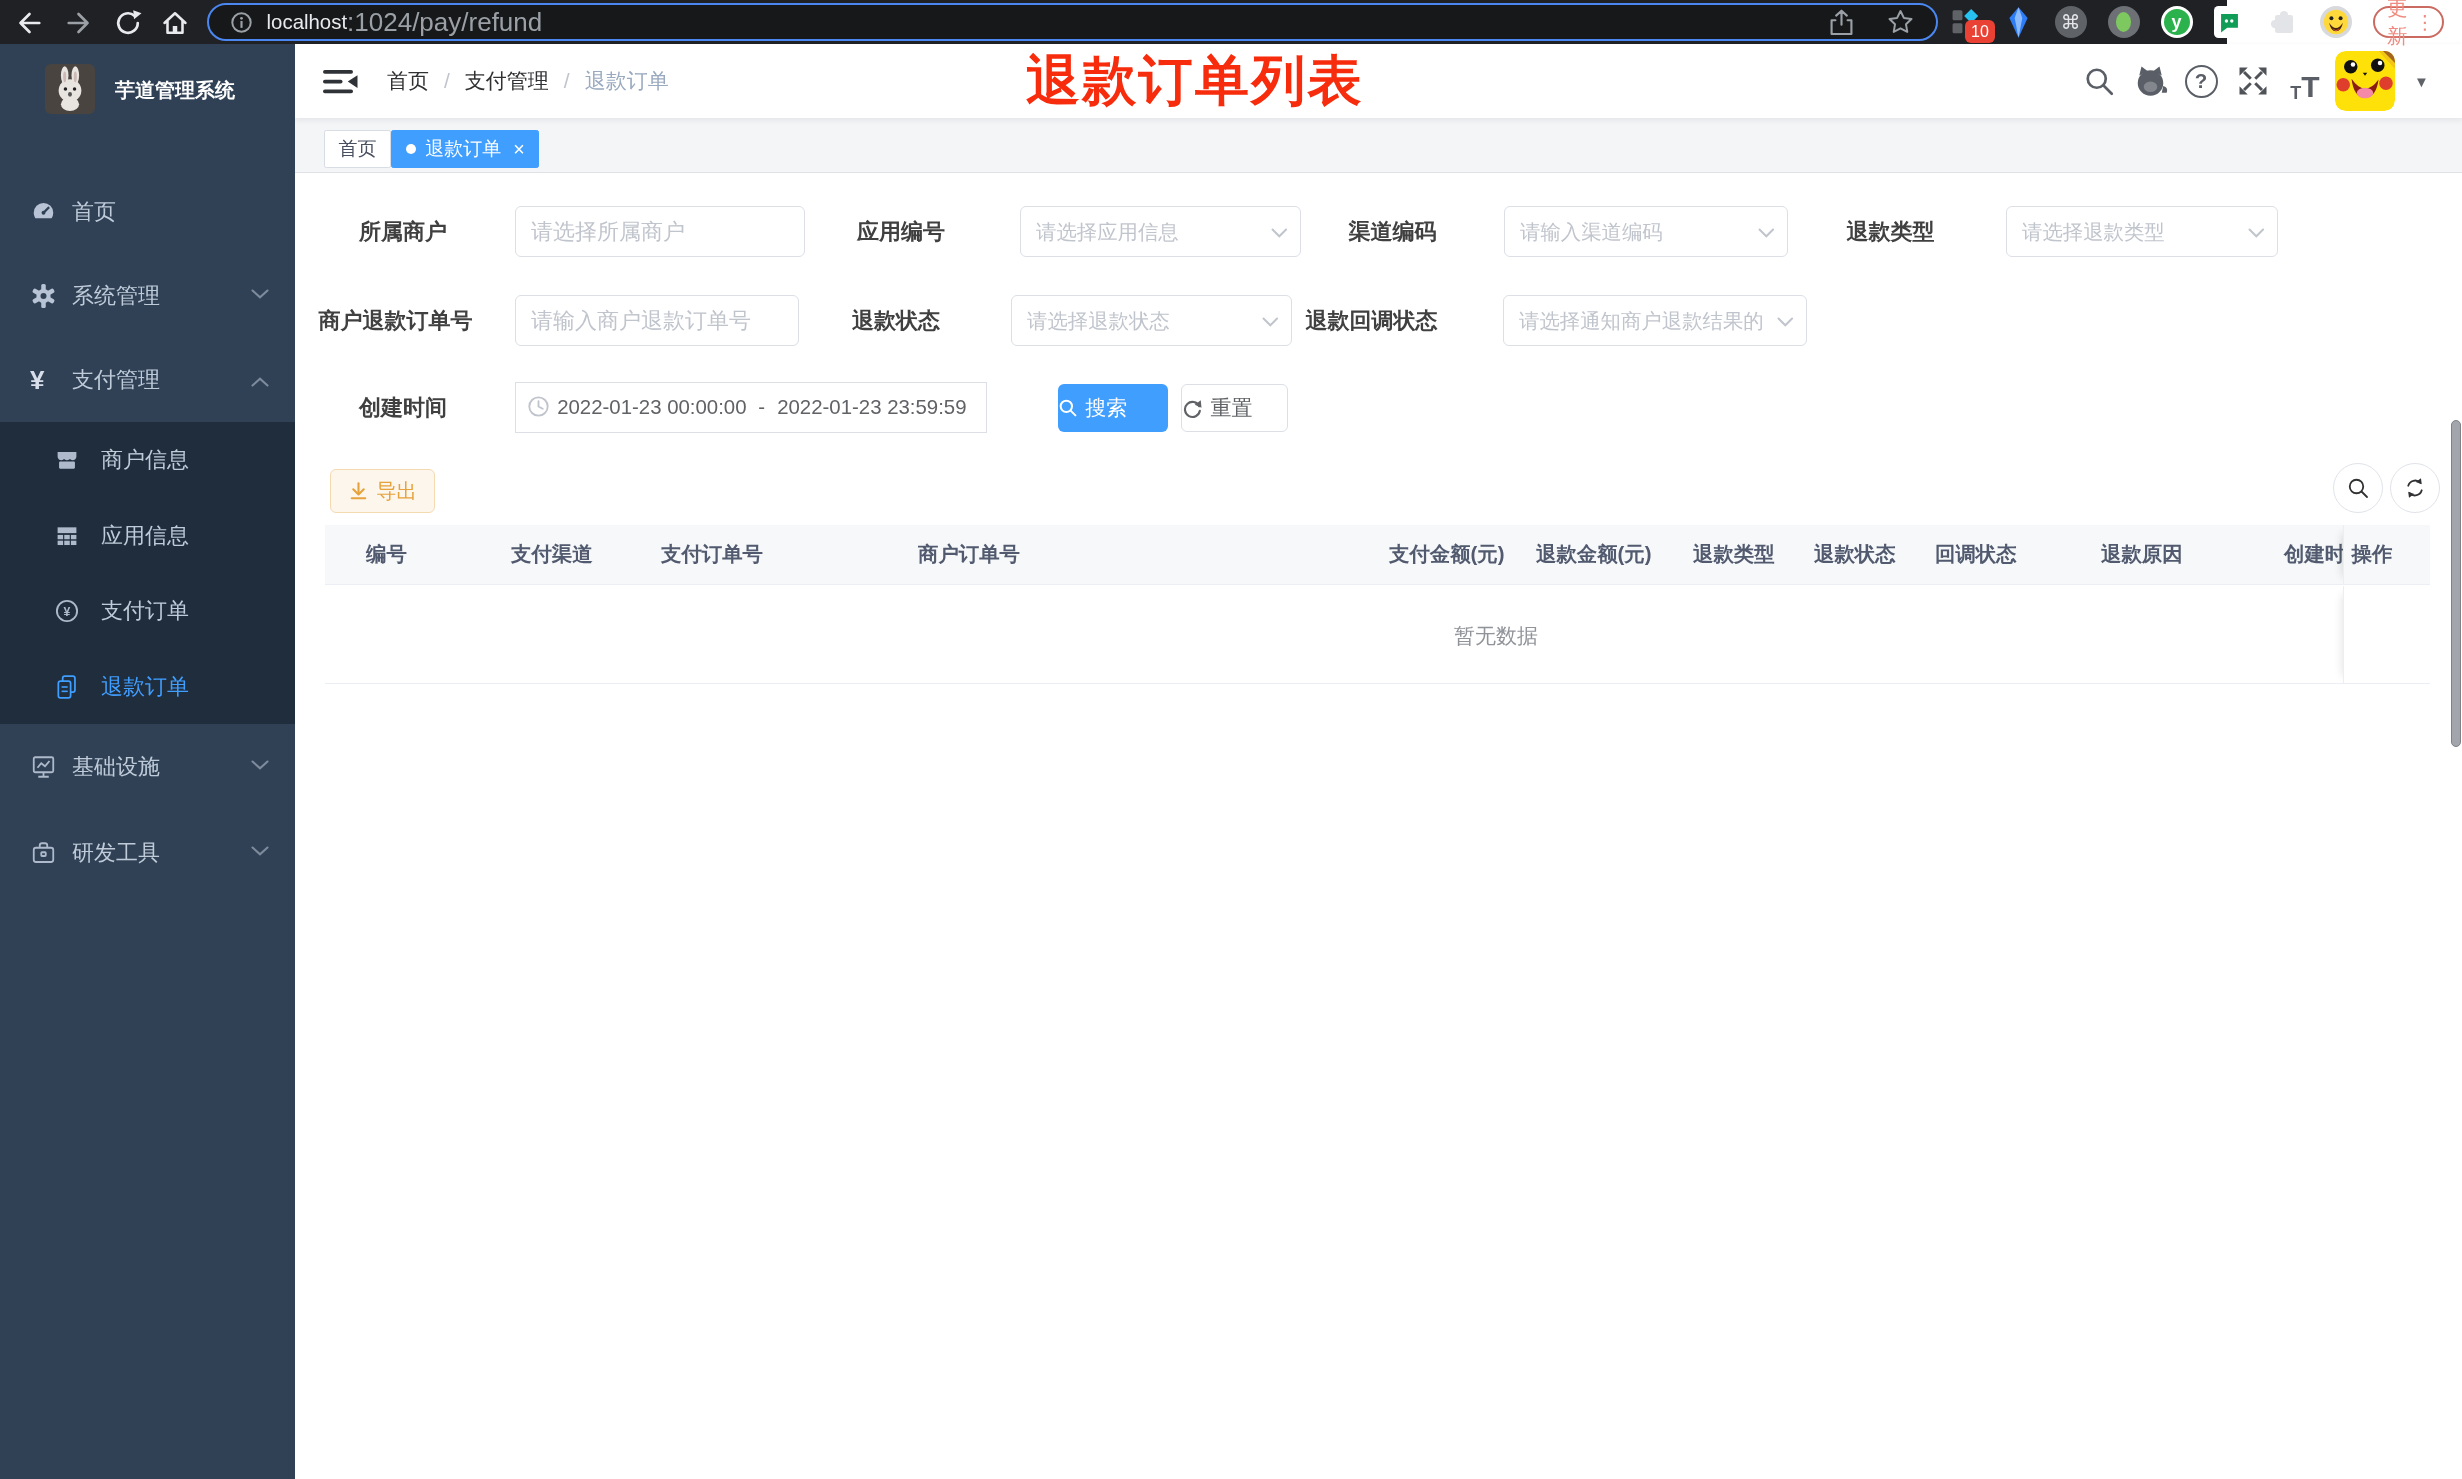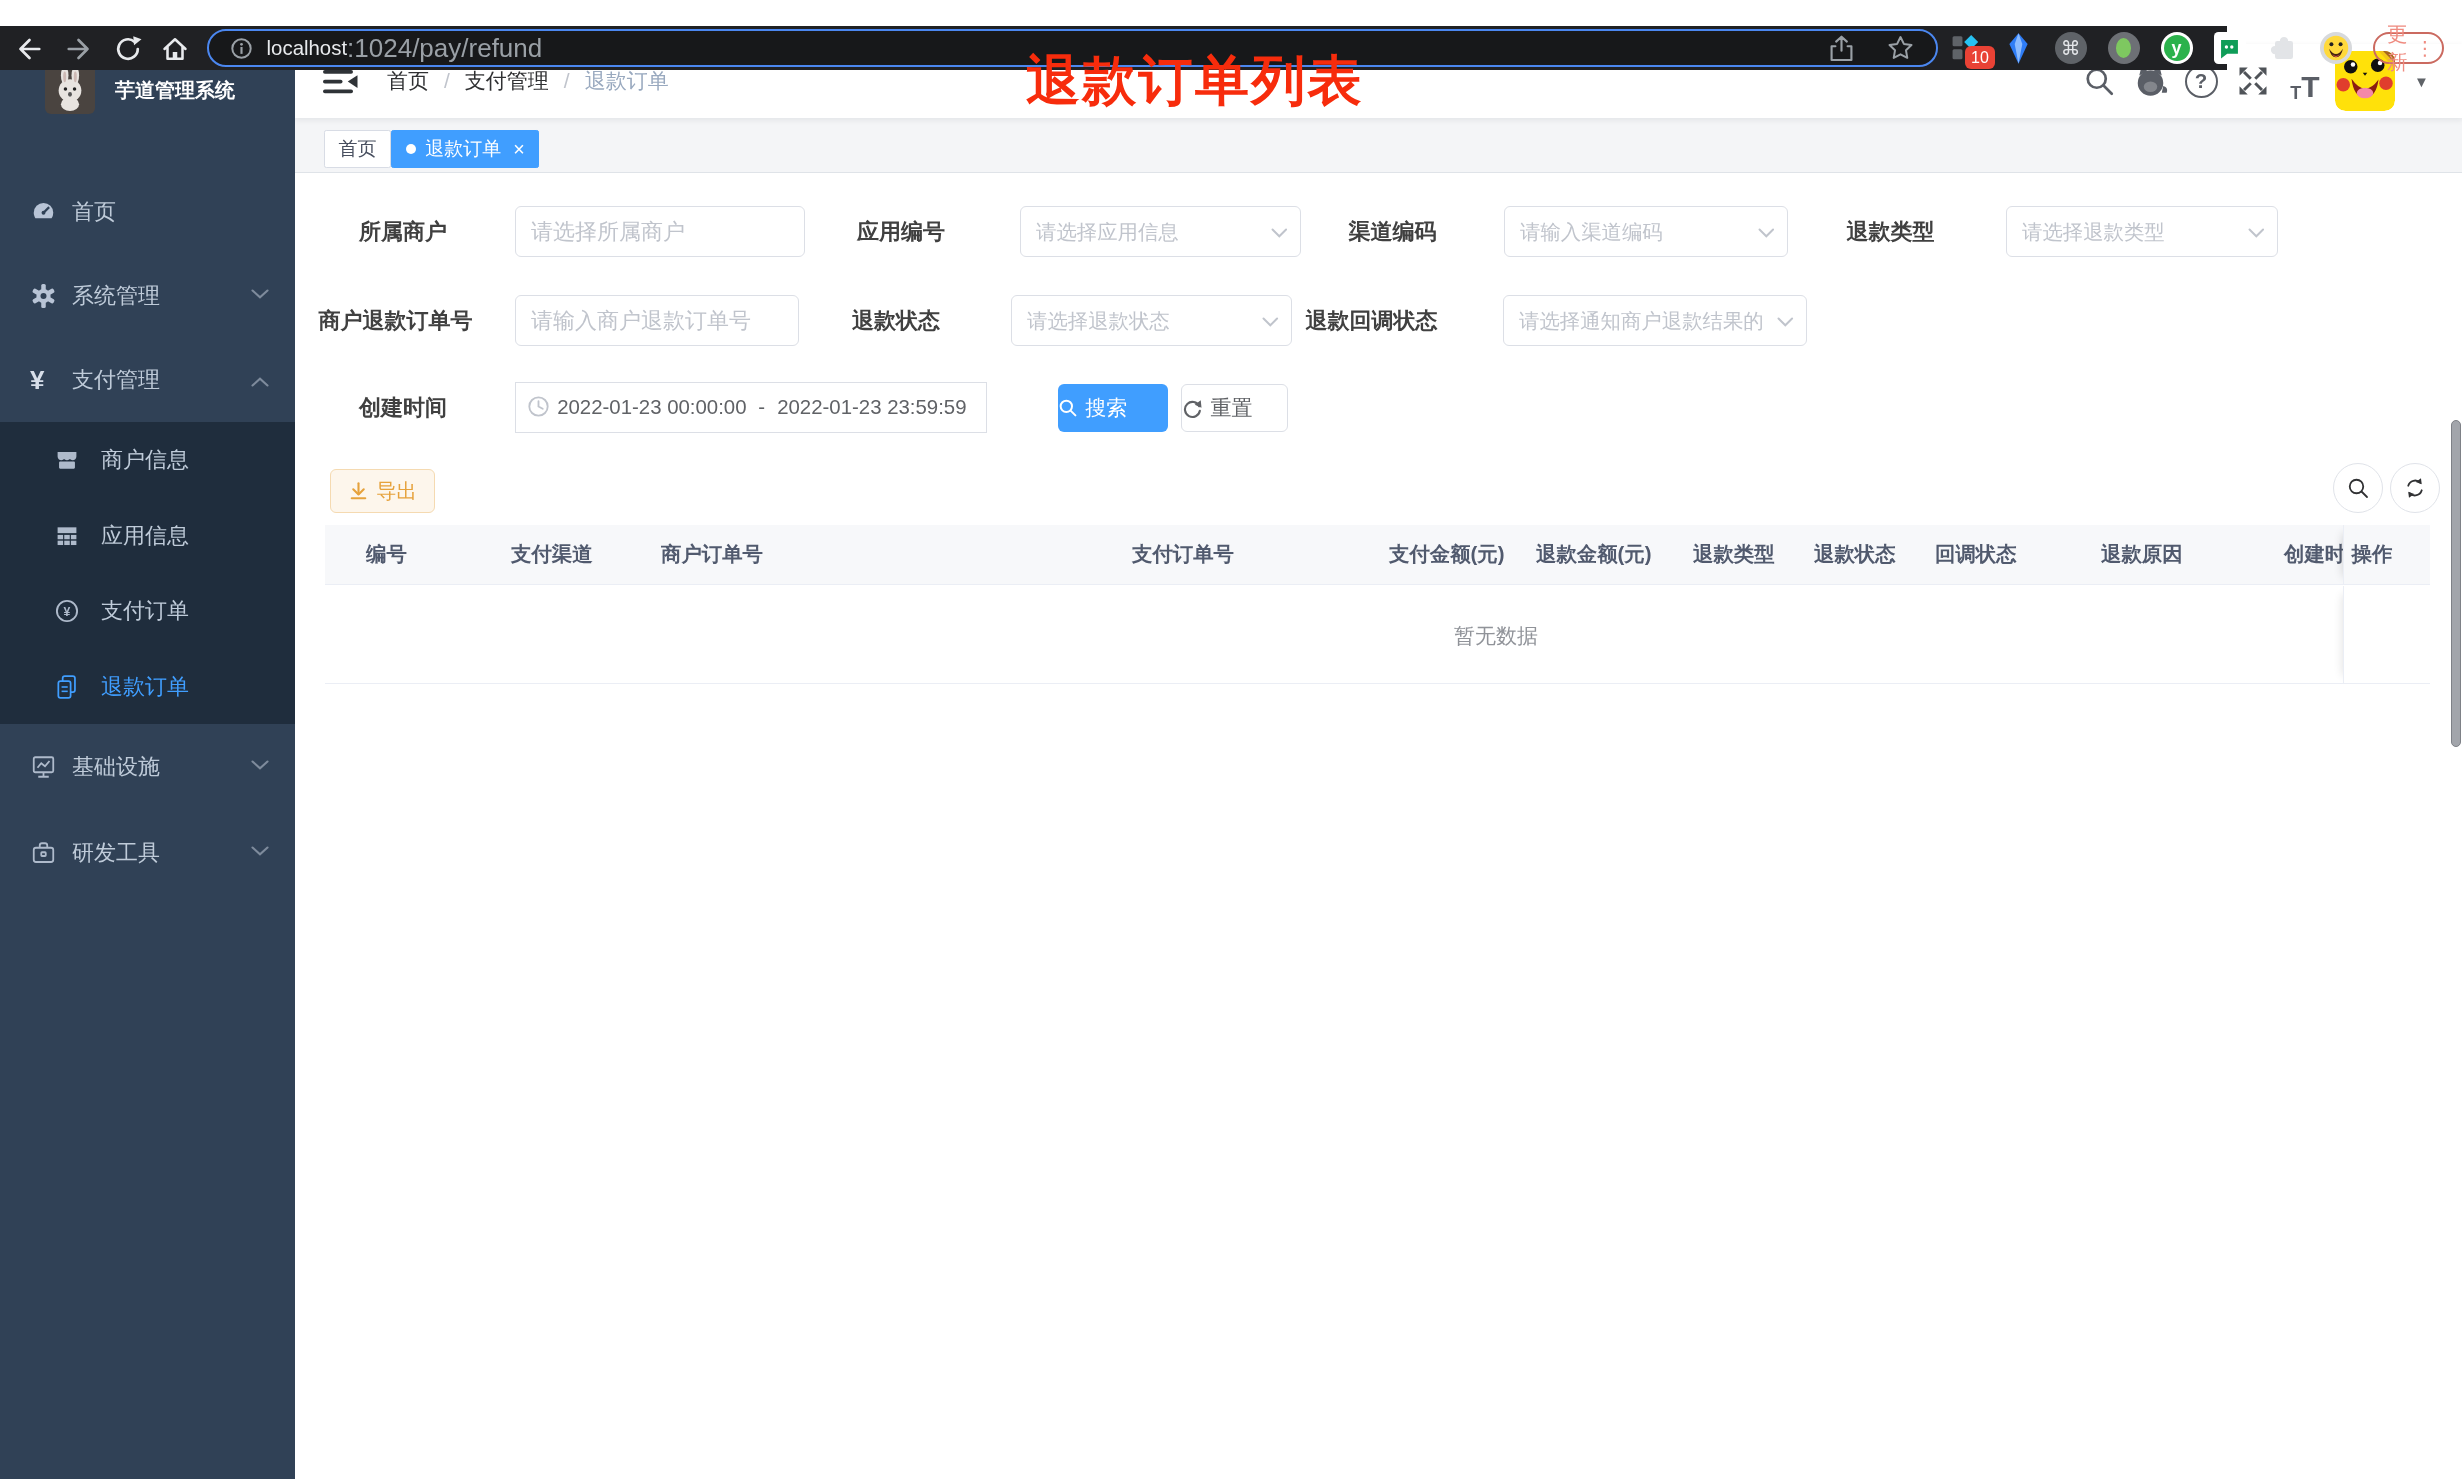--- a/index.html
+++ b/index.html
@@ -1,21 +1,21 @@
 <!DOCTYPE html>
 <html style="font-size:12px"><head>
 <meta charset="utf-8">
 <style>
   * { margin:0; padding:0; box-sizing:border-box; }
   html,body { background:#fff; }
   body { font-family:"Liberation Sans",sans-serif; }
   #page { position:relative; width:2462px; height:1480px; background:#fff; overflow:hidden; }
 
   
-  .chrome { position:absolute; left:0; top:0; width:2227px; height:44px; background:#202124; z-index:60;margin-top:26px; }
+  .chrome { position:absolute; left:0; top:0; width:2227px; height:44px; background:#202124; z-index:60; }
   .nav-btn { position:absolute; top:5.3px; width:35px; height:35px; display:flex; align-items:center; justify-content:center; }
   .urlpill { position:absolute; left:207px; top:3px; width:1731px; height:38px; background:#17181a; border:2.3px solid #4b87f0; border-radius:20.4px; display:flex; align-items:center; padding:0 21px; }
   .url-host { color:#e8eaed; font-size:20.4px; }
   .url-rest { color:#9aa0a6; font-size:26px; }
   .pill-right { margin-left:auto; display:flex; gap:30px; align-items:center; }
   .ext { position:absolute; top:4.5px; width:35px; height:35px; display:flex; align-items:center; justify-content:center; }
   .circle-ic { width:32px; height:32px; border-radius:50%; display:flex; align-items:center; justify-content:center; }
   .badge { position:absolute; left:1965px; top:19.7px; min-width:30px; height:23px; background:#e94235; color:#fff; font-size:16px; border-radius:6px; text-align:center; line-height:23px; padding:0 3.8px; z-index:65; }
   .update-chip { position:absolute; left:2373px; top:6px; height:32px; border:2.3px solid #cb6a60; border-radius:16.6px; color:#ef8b80; font-size:20.4px; display:flex; align-items:center; padding:0 7.6px 0 12px; gap:7.6px; }
   .update-dots { font-size:19.7px; color:#ef8b80; letter-spacing:0; }
@@ -517,22 +517,22 @@
         <path d="M7 13a9.5 9.5 0 0 1 16-4" stroke="#303133" stroke-width="2.4" fill="none" stroke-linecap="round"></path>
         <polygon points="24,3 25,11 17,8" fill="#303133"></polygon>
         <path d="M25 19a9.5 9.5 0 0 1-16 4" stroke="#303133" stroke-width="2.4" fill="none" stroke-linecap="round"></path>
         <polygon points="8,29 7,21 15,24" fill="#303133"></polygon>
       </svg>
   </div>
 
   <div class="thead">
     <div class="th" style="width:168px;padding-left:41px">编号</div>
     <div class="th" style="width:150px">支付渠道</div>
+    <div class="th" style="width:257px">支付订单号</div>
     <div class="th" style="width:471px">商户订单号</div>
-    <div class="th" style="width:257px">支付订单号</div>
     <div class="th" style="width:147px">支付金额(元)</div>
     <div class="th" style="width:157px">退款金额(元)</div>
     <div class="th" style="width:121px">退款类型</div>
     <div class="th" style="width:121px">退款状态</div>
     <div class="th" style="width:166px">回调状态</div>
     <div class="th" style="width:183px">退款原因</div>
     <div class="th" style="width:151px">创建时间</div>
   </div>
   <div class="op-h">操作</div>
   <div class="body-row"></div>

